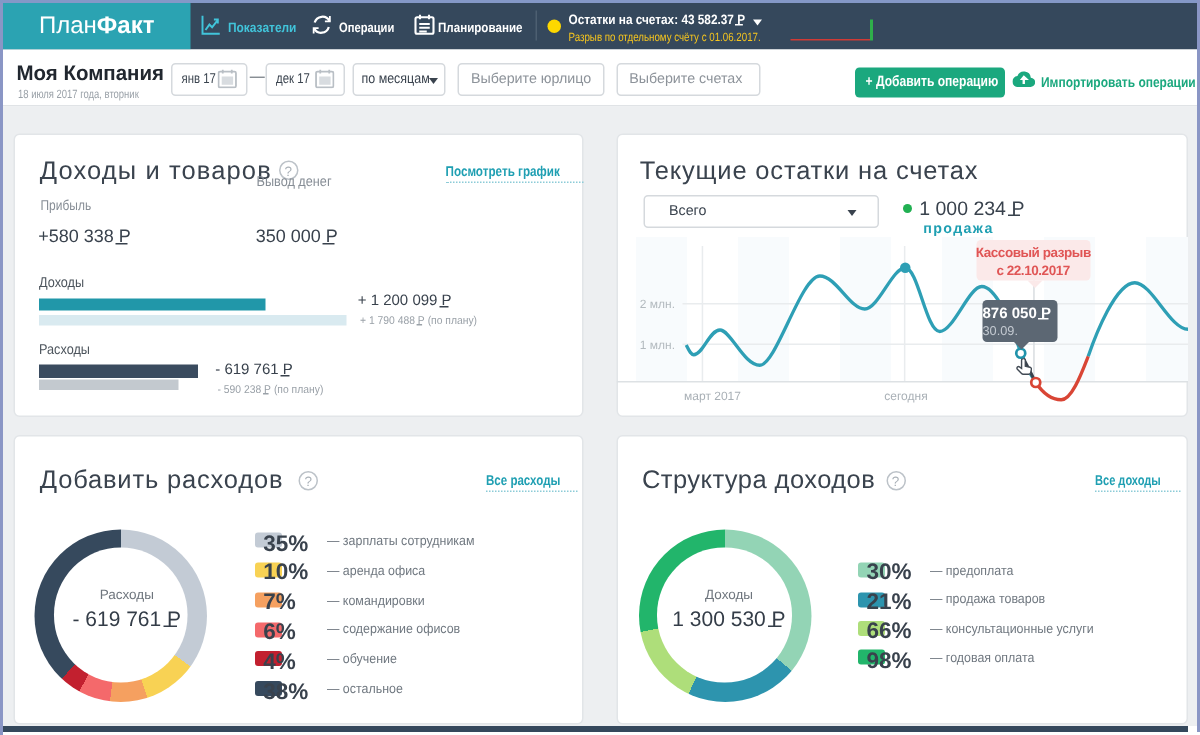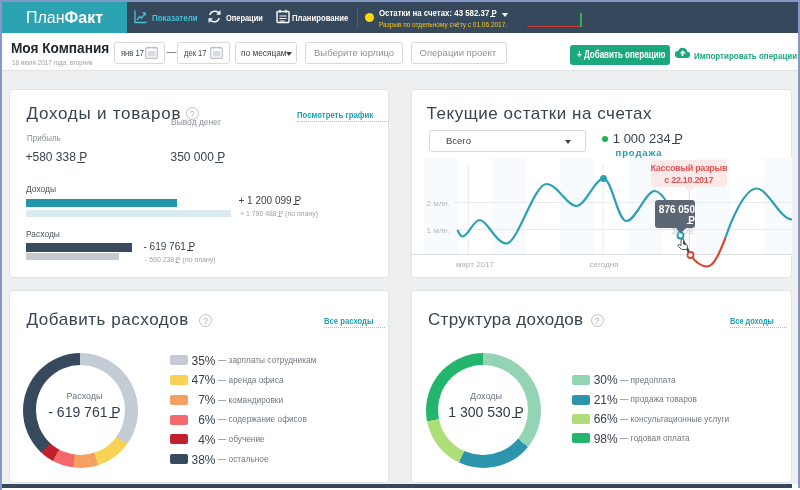--- a/index.html
+++ b/index.html
@@ -37,21 +37,21 @@
 .qmark{position:absolute;width:13px;height:13px;border:1px solid #bcc2c8;border-radius:50%;color:#aab1b8;font-size:9px;text-align:center;line-height:12px}
 .tlink{position:absolute;font-size:9.5px;font-weight:bold;color:#1f9fb2;white-space:nowrap;border-bottom:1px dotted #8ccbd7;padding-bottom:1px}
 .lbl{position:absolute;font-size:9.5px;color:#878e96;white-space:nowrap}
 .big{position:absolute;font-size:12px;color:#39424d;white-space:nowrap}
 .rub{position:relative;display:inline-block}
 .rub:after{content:"";position:absolute;left:-0.15em;bottom:0.12em;width:0.62em;height:0.085em;background:currentColor}
 .bar{position:absolute}
 .mid{position:absolute;font-size:10px;color:#39424d;white-space:nowrap}
 .sm{position:absolute;font-size:7.5px;color:#9aa1a8;white-space:nowrap}
 .sw{position:absolute;width:18px;height:10px;border-radius:2px}
-.pct{position:absolute;font-size:12px;font-weight:normal;color:#39424d;text-align:right;width:40px}
+.pct{position:absolute;font-size:15px;font-weight:bold;color:#39424d;text-align:left;width:40px}
 .ltext{position:absolute;font-size:9px;color:#707880;white-space:nowrap}
 .donut{position:absolute;width:115px;height:115px;border-radius:50%}
 .hole{position:absolute;left:12.8px;top:12.8px;width:89.4px;height:89.4px;border-radius:50%;background:#fff}
 #footer{left:2px;top:483.5px;width:790px;height:4px;background:#35485c}
 </style></head>
 <body>
   <div class="abs" id="topbar"></div>
   <div class="abs" id="logo">План<b>Факт</b></div>
   <div class="abs nav navteal" style="left:152px"><span class="fit" style="transform:scaleX(0.884)">Показатели</span></div>
   <div class="abs nav" style="left:226px"><span class="fit" style="transform:scaleX(0.827)">Операции</span></div>
@@ -91,21 +91,21 @@
   </svg>
   <div class="abs" style="left:166.5px;top:46px;font-size:10px;color:#5a626b">—</div>
   <div class="abs ibox" style="left:176.5px;width:53px;padding-left:6px"><span class="fit" style="transform:scaleX(0.8)">дек 17</span></div>
   <svg class="abs" style="left:209.5px;top:46px" width="13" height="13" viewBox="0 0 13 13" fill="none">
     <rect x="0.7" y="1.7" width="11.6" height="10.6" rx="1" stroke="#b9bfc5" stroke-width="1.2"></rect>
     <path d="M3.5 0.5v2.5M9.5 0.5v2.5" stroke="#b9bfc5" stroke-width="1.2"></path>
     <rect x="2.8" y="5" width="7.6" height="5.5" fill="#d8dce0"></rect>
   </svg>
   <div class="abs ibox" style="left:234.5px;width:62px;padding-left:5px"><span class="fit" id="pmfit" style="transform:scaleX(0.874)">по месяцам</span><span class="dcaret" style="position:absolute;right:4px;top:9.5px;margin:0"></span></div>
   <div class="abs ibox ph" style="left:305px;width:98px;padding-left:8px">Выберите юрлицо</div>
-  <div class="abs ibox ph" style="left:410.5px;width:96px;padding-left:8px">Операции проект</div>
+  <div class="abs ibox ph" style="left:410.5px;width:96px;padding-left:8px">Выберите счетах</div>
   <div class="abs" id="btn-add"><span class="fit" id="btnfit" style="transform:scaleX(0.804);transform-origin:0 0;margin-left:6.5px">+ Добавить операцию</span></div>
   <svg class="abs" style="left:675px;top:47px" width="15" height="12" viewBox="0 0 15 12">
     <path fill="#1ba87e" d="M12.2 4.8a4.6 4.6 0 0 0-8.9-1.1A3.6 3.6 0 0 0 3.8 11h8a3.1 3.1 0 0 0 .4-6.2z"></path>
     <path fill="#fff" d="M7.5 3.2L4.9 6.4h1.8V9h1.6V6.4H11z"></path>
   </svg>
   <div class="abs" id="imp"><span class="fit" id="impfit" style="transform:scaleX(0.84)">Импортировать операции</span></div>
 
   <div class="abs" id="content"></div>
 
   <div class="card" style="left:9px;top:89px;width:380px;height:189px"></div>
@@ -157,21 +157,21 @@
     <line x1="278.3" y1="29" x2="278.3" y2="93" stroke="#d9dde0" stroke-width="1"></line>
     <path d="M279.5,97 C283.5,103 289.5,108.5 296.5,108.5 C303.5,108.5 310,91 314.5,79.5" fill="none" stroke="#d94535" stroke-width="2.2"></path>
     <path d="M314.5,79.5 C319.5,65 333,30.5 345.5,30.5 C357,30.5 369,61.5 381,61.5" fill="none" stroke="#2e9fb5" stroke-width="2.2"></path>
     <circle cx="192.5" cy="20.5" r="3.5" fill="#2e9fb5"></circle>
     <path d="M269.5,77.5 L279.5,97" stroke="#39424d" stroke-width="2" fill="none"></path>
     <circle cx="269.5" cy="77.5" r="3" fill="#fff" stroke="#2093ab" stroke-width="1.8"></circle>
     <circle cx="279.5" cy="97" r="3" fill="#fff" stroke="#d94535" stroke-width="1.8"></circle>
   </svg>
   <div class="abs" style="left:650.5px;top:160px;width:76.5px;height:27px;background:#fbe9e9;border-radius:3px;text-align:center;font-size:9px;font-weight:bold;color:#e05555;line-height:12px;padding-top:2px;letter-spacing:-0.3px;white-space:nowrap">Кассовый разрыв<br>с 22.10.2017</div>
   <div class="abs" style="left:685px;top:186.5px;width:0;height:0;border-left:5px solid transparent;border-right:5px solid transparent;border-top:5px solid #fbe9e9"></div>
-  <div class="abs" style="left:655px;top:200px;width:40px;height:28px;background:#5c6773;border-radius:3px;text-align:right">
+  <div class="abs" style="left:655px;top:200px;width:50px;height:28px;background:#5c6773;border-radius:3px;text-align:left">
     <div style="font-size:10px;font-weight:bold;color:#fff;margin-top:3.5px">876 050 <span class="rub">Р</span></div>
     <div style="font-size:8.5px;color:#c3c9d0">30.09.</div>
   </div>
   <div class="abs" style="left:676px;top:228px;width:0;height:0;border-left:5px solid transparent;border-right:5px solid transparent;border-top:5px solid #5c6773"></div>
 <svg class="abs" style="left:676.5px;top:238.5px" width="11" height="11" viewBox="0 0 10.6 10.6">
     <path d="M3.9,1.2 C3.9,0.54 4.44,0 5.1,0 C5.76,0 6.3,0.54 6.3,1.2 L6.3,4.9 L9.3,5.6 C9.95,5.75 10.35,6.4 10.2,7.05 L9.75,9.1 C9.62,9.7 9.09,10.1 8.48,10.1 L4.9,10.1 C4.52,10.1 4.15,9.95 3.88,9.67 L1.2,6.9 C0.77,6.46 0.84,5.74 1.35,5.39 C1.7,5.15 2.17,5.15 2.52,5.4 L3.9,6.4 Z" fill="#fff" stroke="#424a54" stroke-width="0.9"></path>
   </svg>
 
   <div class="card" style="left:9px;top:290px;width:380px;height:193px"></div>
   <div class="ctitle" style="left:26.5px;top:310px">Добавить расходов</div>
@@ -179,21 +179,21 @@
   <div class="tlink" style="left:324px;top:314.5px"><span class="fit" id="l3fit" style="transform:scaleX(0.81)">Все расходы</span></div>
   <div class="donut" style="left:23.3px;top:352.6px;background:conic-gradient(#c3cbd5 0 126deg,#f8d254 126deg 162deg,#f5a060 162deg 187.2deg,#f4696b 187.2deg 208.8deg,#c2202f 208.8deg 223.2deg,#36495d 223.2deg 360deg)">
     <div class="hole"></div>
   </div>
   <div class="abs" style="left:27px;top:390.5px;width:115px;text-align:center;font-size:9px;color:#6e757d">Расходы</div>
   <div class="abs" style="left:27px;top:403.5px;width:115px;text-align:center;font-size:14px;color:#343d48;white-space:nowrap">- 619 761 <span class="rub">Р</span></div>
   <div class="sw" style="left:170px;top:355.2px;background:#c3cbd5"></div>
 <div class="pct" style="left:175.5px;top:353.5px">35%</div>
 <div class="ltext" style="left:217.5px;top:355px"><span class="fit" style="transform:scaleX(0.92)">— зарплаты сотрудникам</span></div>
   <div class="sw" style="left:170px;top:375px;background:#f8d254"></div>
-<div class="pct" style="left:175.5px;top:373.3px">47%</div>
+<div class="pct" style="left:175.5px;top:373.3px">10%</div>
 <div class="ltext" style="left:217.5px;top:374.8px"><span class="fit" style="transform:scaleX(0.92)">— аренда офиса</span></div>
   <div class="sw" style="left:170px;top:394.8px;background:#f5a060"></div>
 <div class="pct" style="left:175.5px;top:393.1px">7%</div>
 <div class="ltext" style="left:217.5px;top:394.6px"><span class="fit" style="transform:scaleX(0.92)">— командировки</span></div>
   <div class="sw" style="left:170px;top:414.6px;background:#f4696b"></div>
 <div class="pct" style="left:175.5px;top:412.9px">6%</div>
 <div class="ltext" style="left:217.5px;top:414.4px"><span class="fit" style="transform:scaleX(0.92)">— содержание офисов</span></div>
   <div class="sw" style="left:170px;top:434.4px;background:#c2202f"></div>
 <div class="pct" style="left:175.5px;top:432.7px">4%</div>
 <div class="ltext" style="left:217.5px;top:434.2px"><span class="fit" style="transform:scaleX(0.92)">— обучение</span></div>

